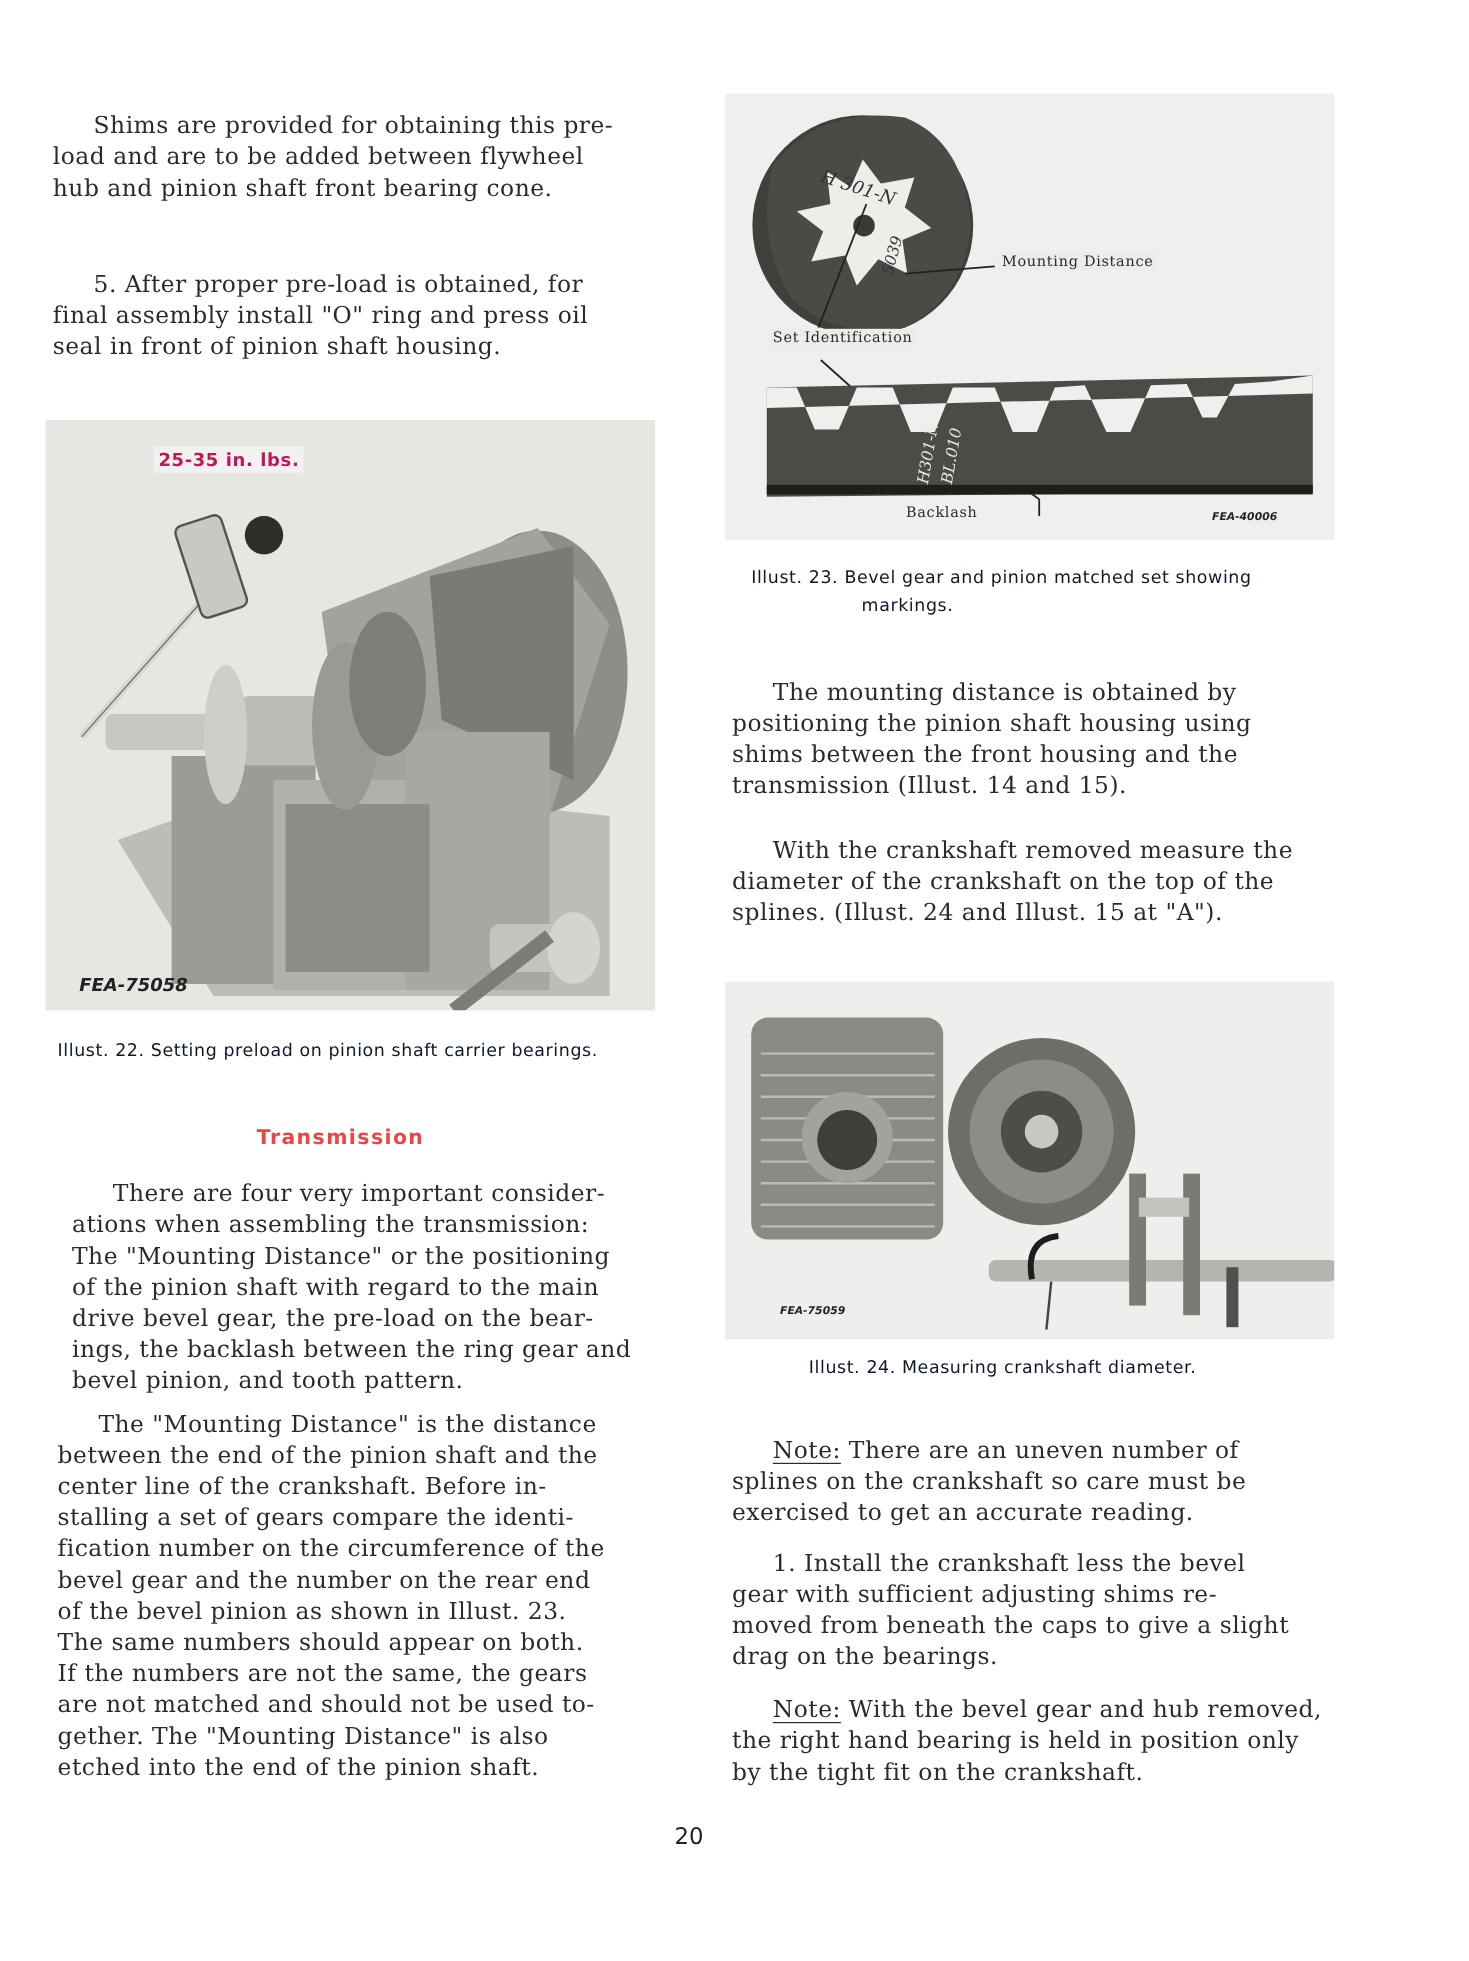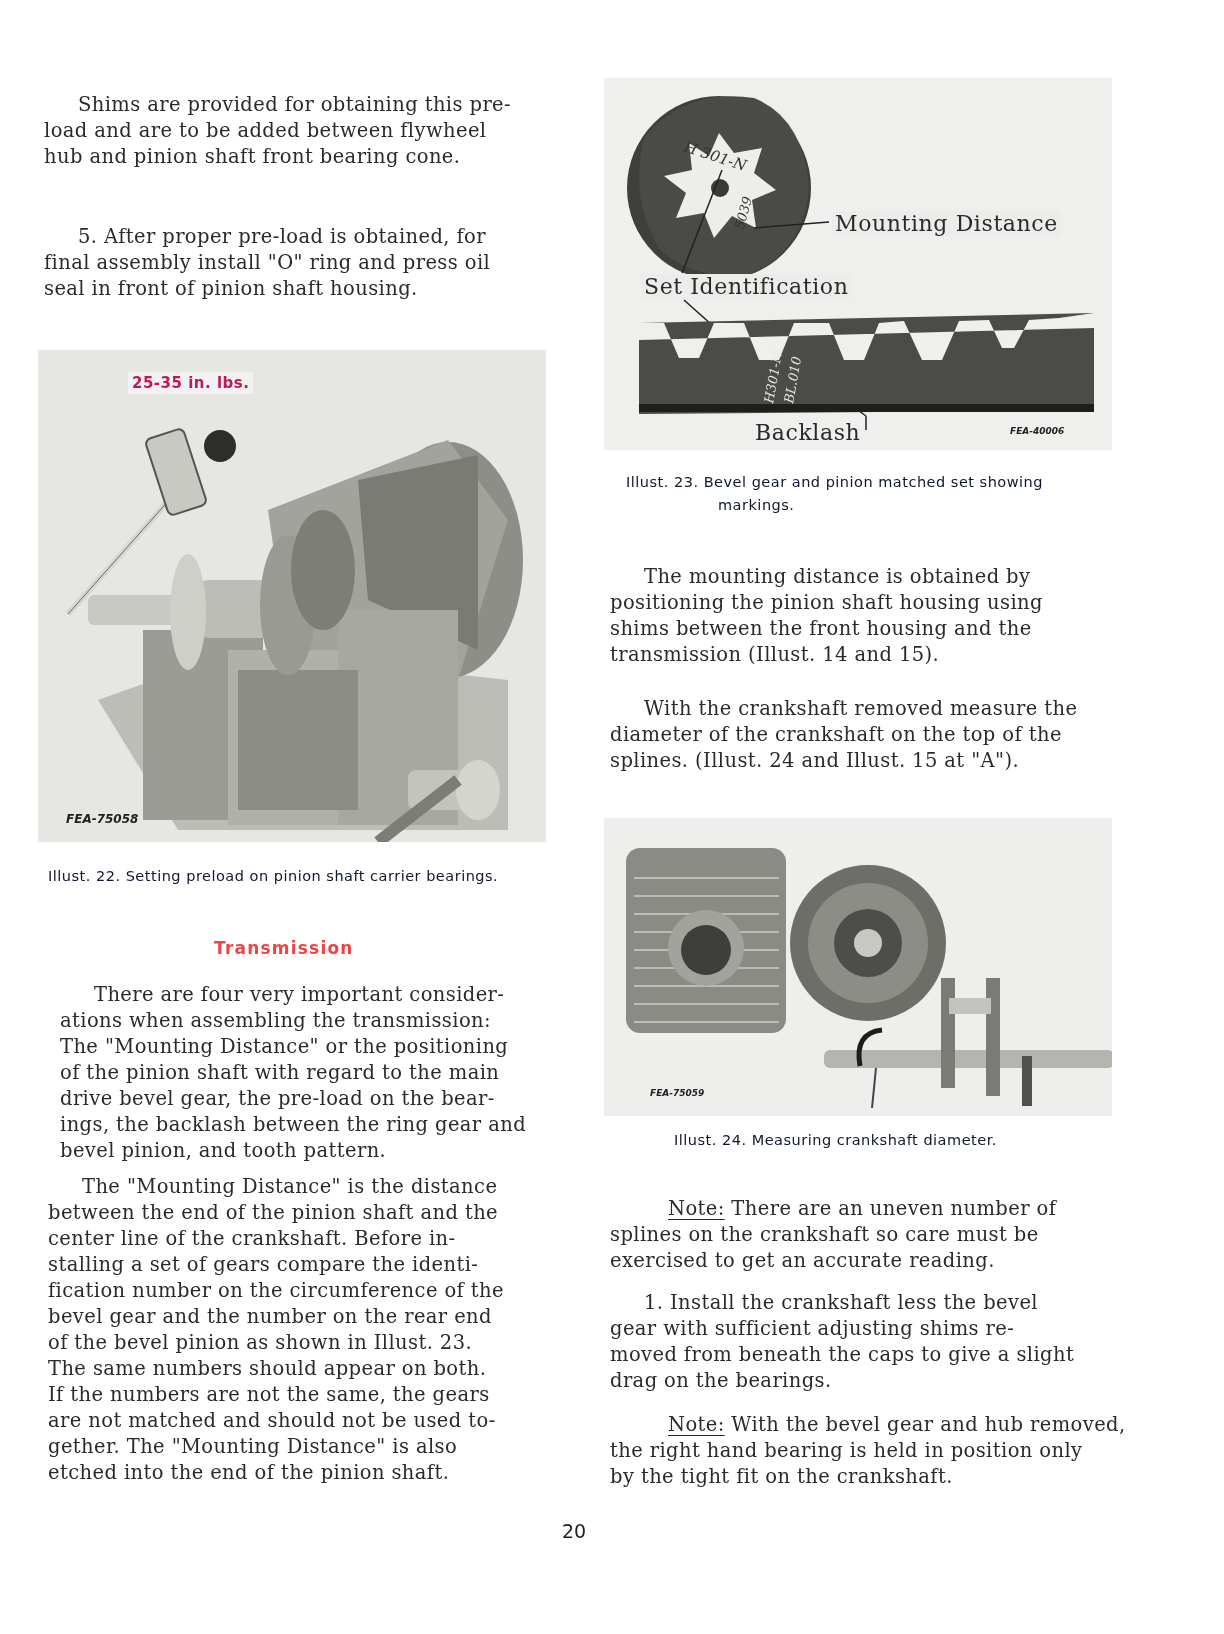--- a/index.html
+++ b/index.html
@@ -3,23 +3,23 @@
 <meta charset="utf-8">
 <style>
   html, body { margin: 0; padding: 0; background: #ffffff; }
   body { width: 1224px; height: 1634px; position: relative; overflow: hidden; color: #2a2a2a; }
   .serif { font-family: "DejaVu Serif", "Liberation Serif", serif; }
   .para { position: absolute; font-size: 19.5px; line-height: 26px; letter-spacing: 0.4px; white-space: pre-line; }
   .para .indent { display: inline-block; width: 34px; }
   .caption { position: absolute; font-family: "DejaVu Sans", sans-serif; font-weight: normal; font-size: 14.5px; letter-spacing: 0.5px; color: #0f172a; }
   .heading { position: absolute; font-family: "DejaVu Sans", sans-serif; font-weight: bold; font-size: 17px; letter-spacing: 1.2px; color: #ef4444; }
   .photo { position: absolute; background: #e9e9e7; overflow: hidden; }
-  .fea { position: absolute; font-family: "DejaVu Sans", sans-serif; font-weight: bold; font-style: italic; font-size: 12px; color: #222; }
-  .label { position: absolute; font-family: "DejaVu Serif", serif; font-size: 22px; color: #2a2a2a; background: #ececea; padding: 0 3px; letter-spacing: 0.6px; }
-  .u { text-decoration: underline; text-underline-offset: 4px; margin-left: 24px; }
+  .fea { position: absolute; font-family: "DejaVu Sans", sans-serif; font-weight: bold; font-style: italic; font-size: 15px; color: #222; }
+  .label { position: absolute; font-family: "DejaVu Serif", serif; font-size: 12px; color: #2a2a2a; background: #ececea; padding: 0 3px; letter-spacing: 0.6px; }
+  .u { text-decoration: underline; text-underline-offset: 4px; }
   svg { display: block; }
 </style>
 </head>
 <body>
 
 <div class="para serif" style="left:44px; top:92px; width:540px;"><span class="indent"></span><span>Shims are provided for obtaining this pre-
 load and are to be added between flywheel
 hub and pinion shaft front bearing cone.</span></div>
 
 <div class="para serif" style="left:44px; top:224px; width:540px;"><span class="indent"></span><span>5.  After proper pre-load is obtained, for

